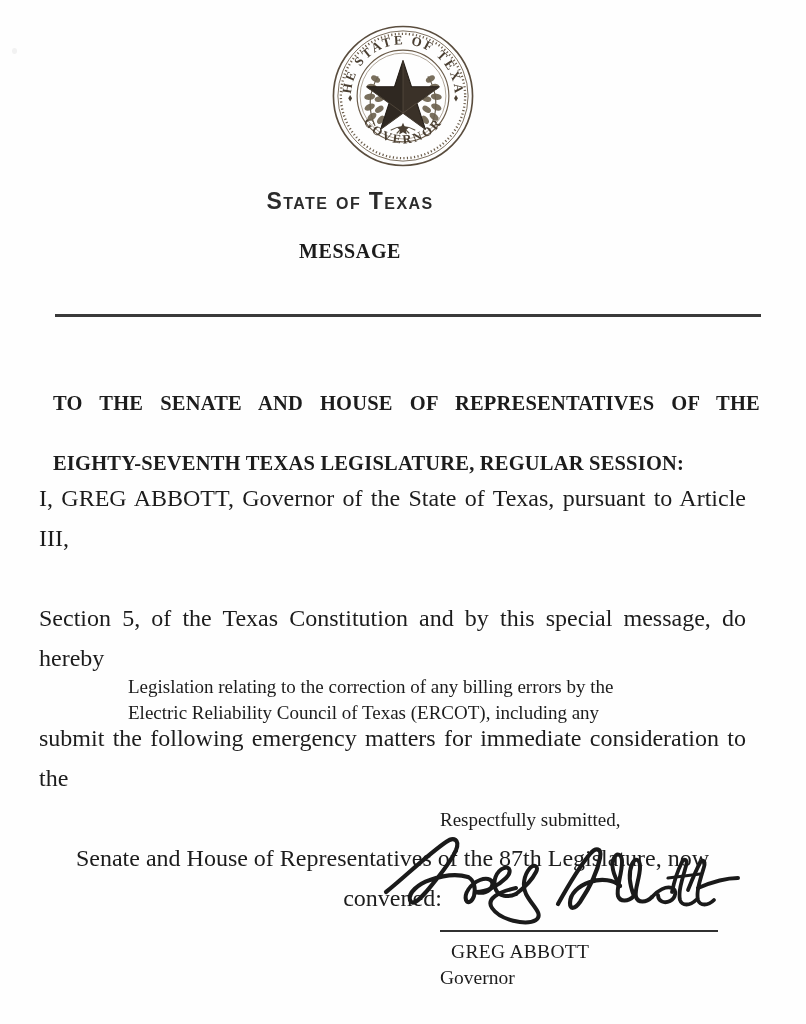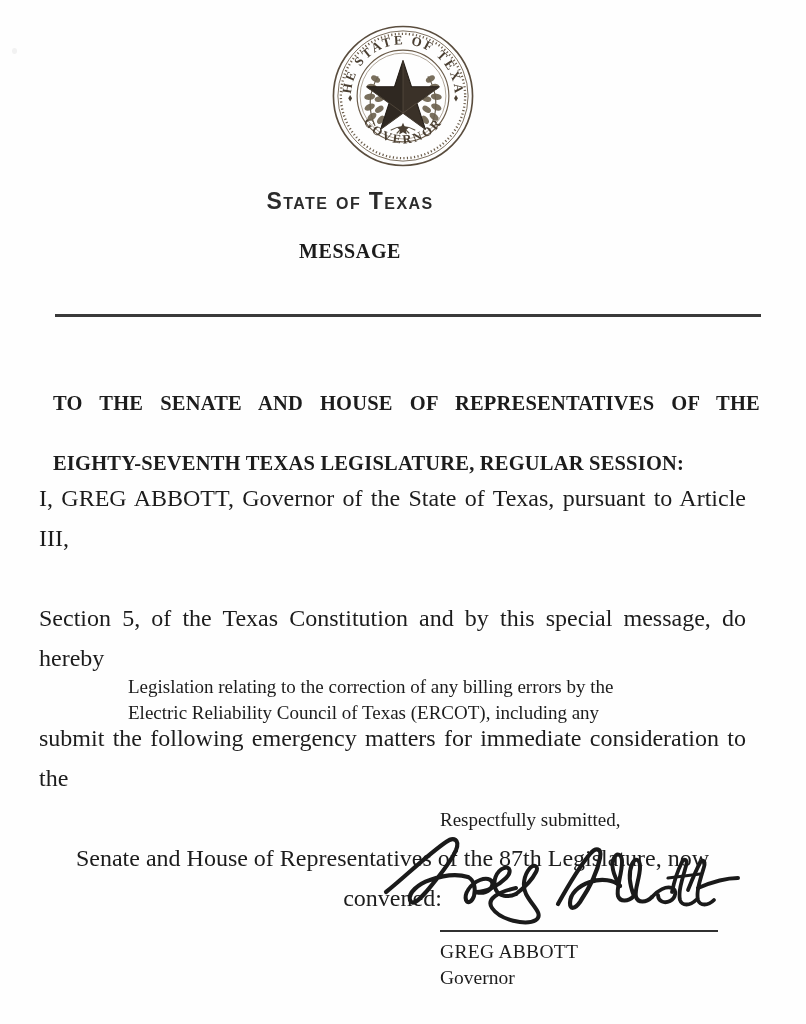--- a/index.html
+++ b/index.html
@@ -160,21 +160,21 @@
     position: absolute;
     top: 122px;
     left: 0;
     width: 278px;
     height: 2px;
     background: #303030;
   }
   .sig-name {
     position: absolute;
     top: 131px;
-    left: 0;
+    left: 11px;
     font-size: 19.5px;
     line-height: 26px;
     letter-spacing: 0.3px;
   }
   .sig-title {
     position: absolute;
     top: 157px;
     left: 0;
     font-size: 19.5px;
     line-height: 26px;

